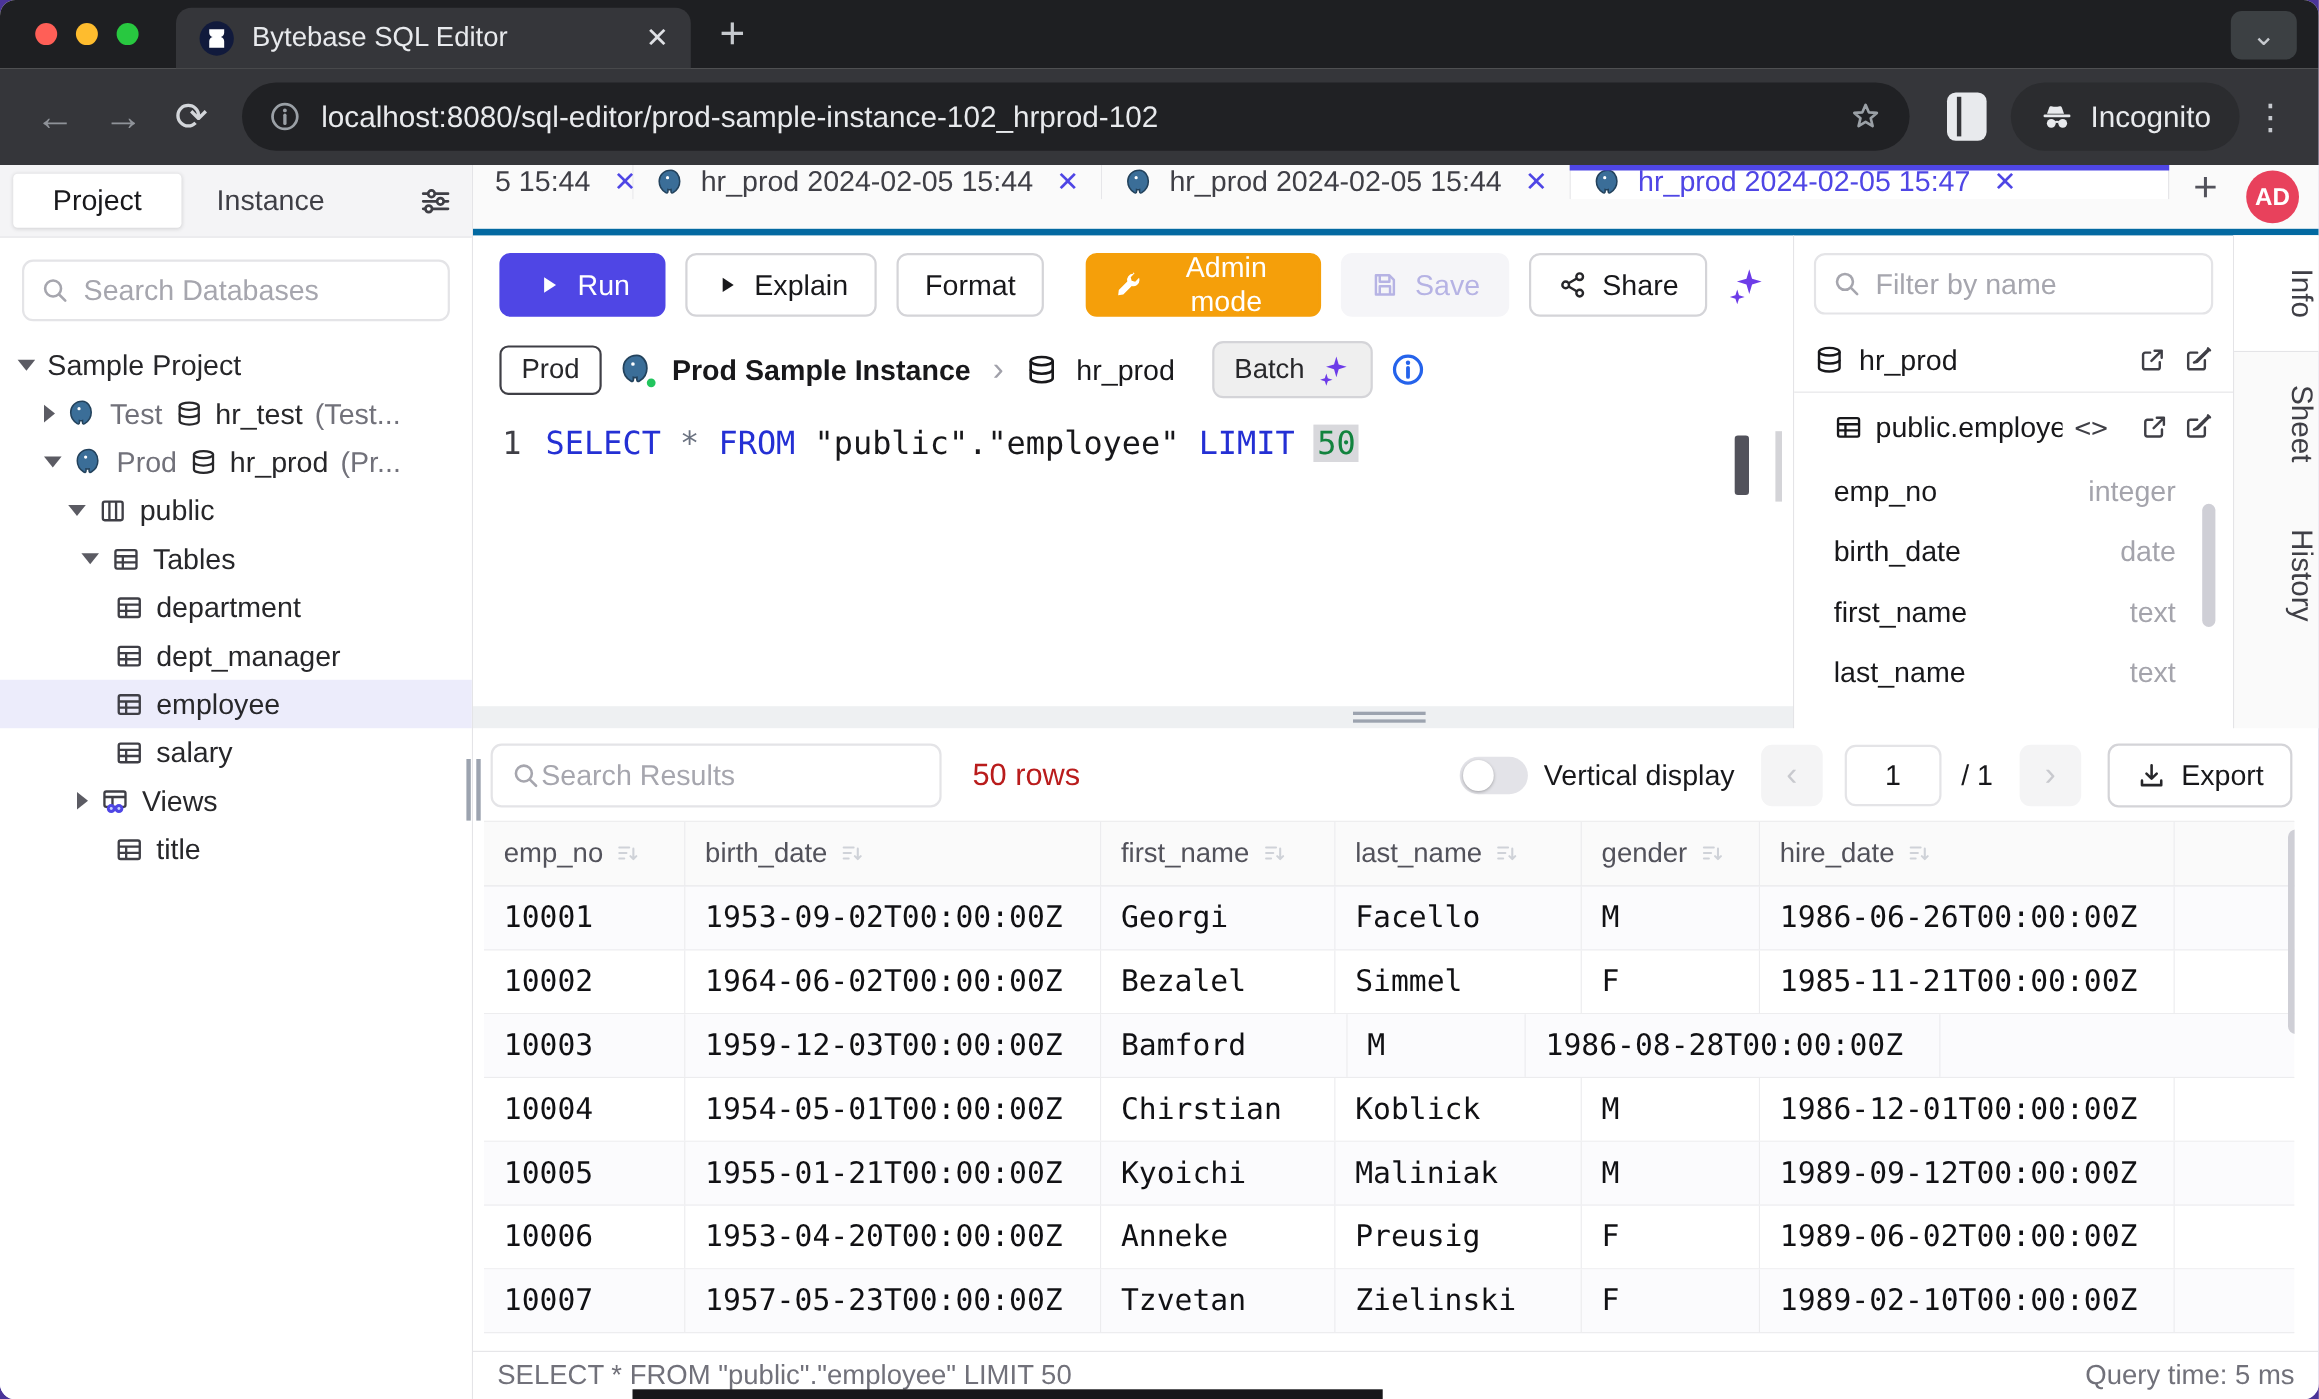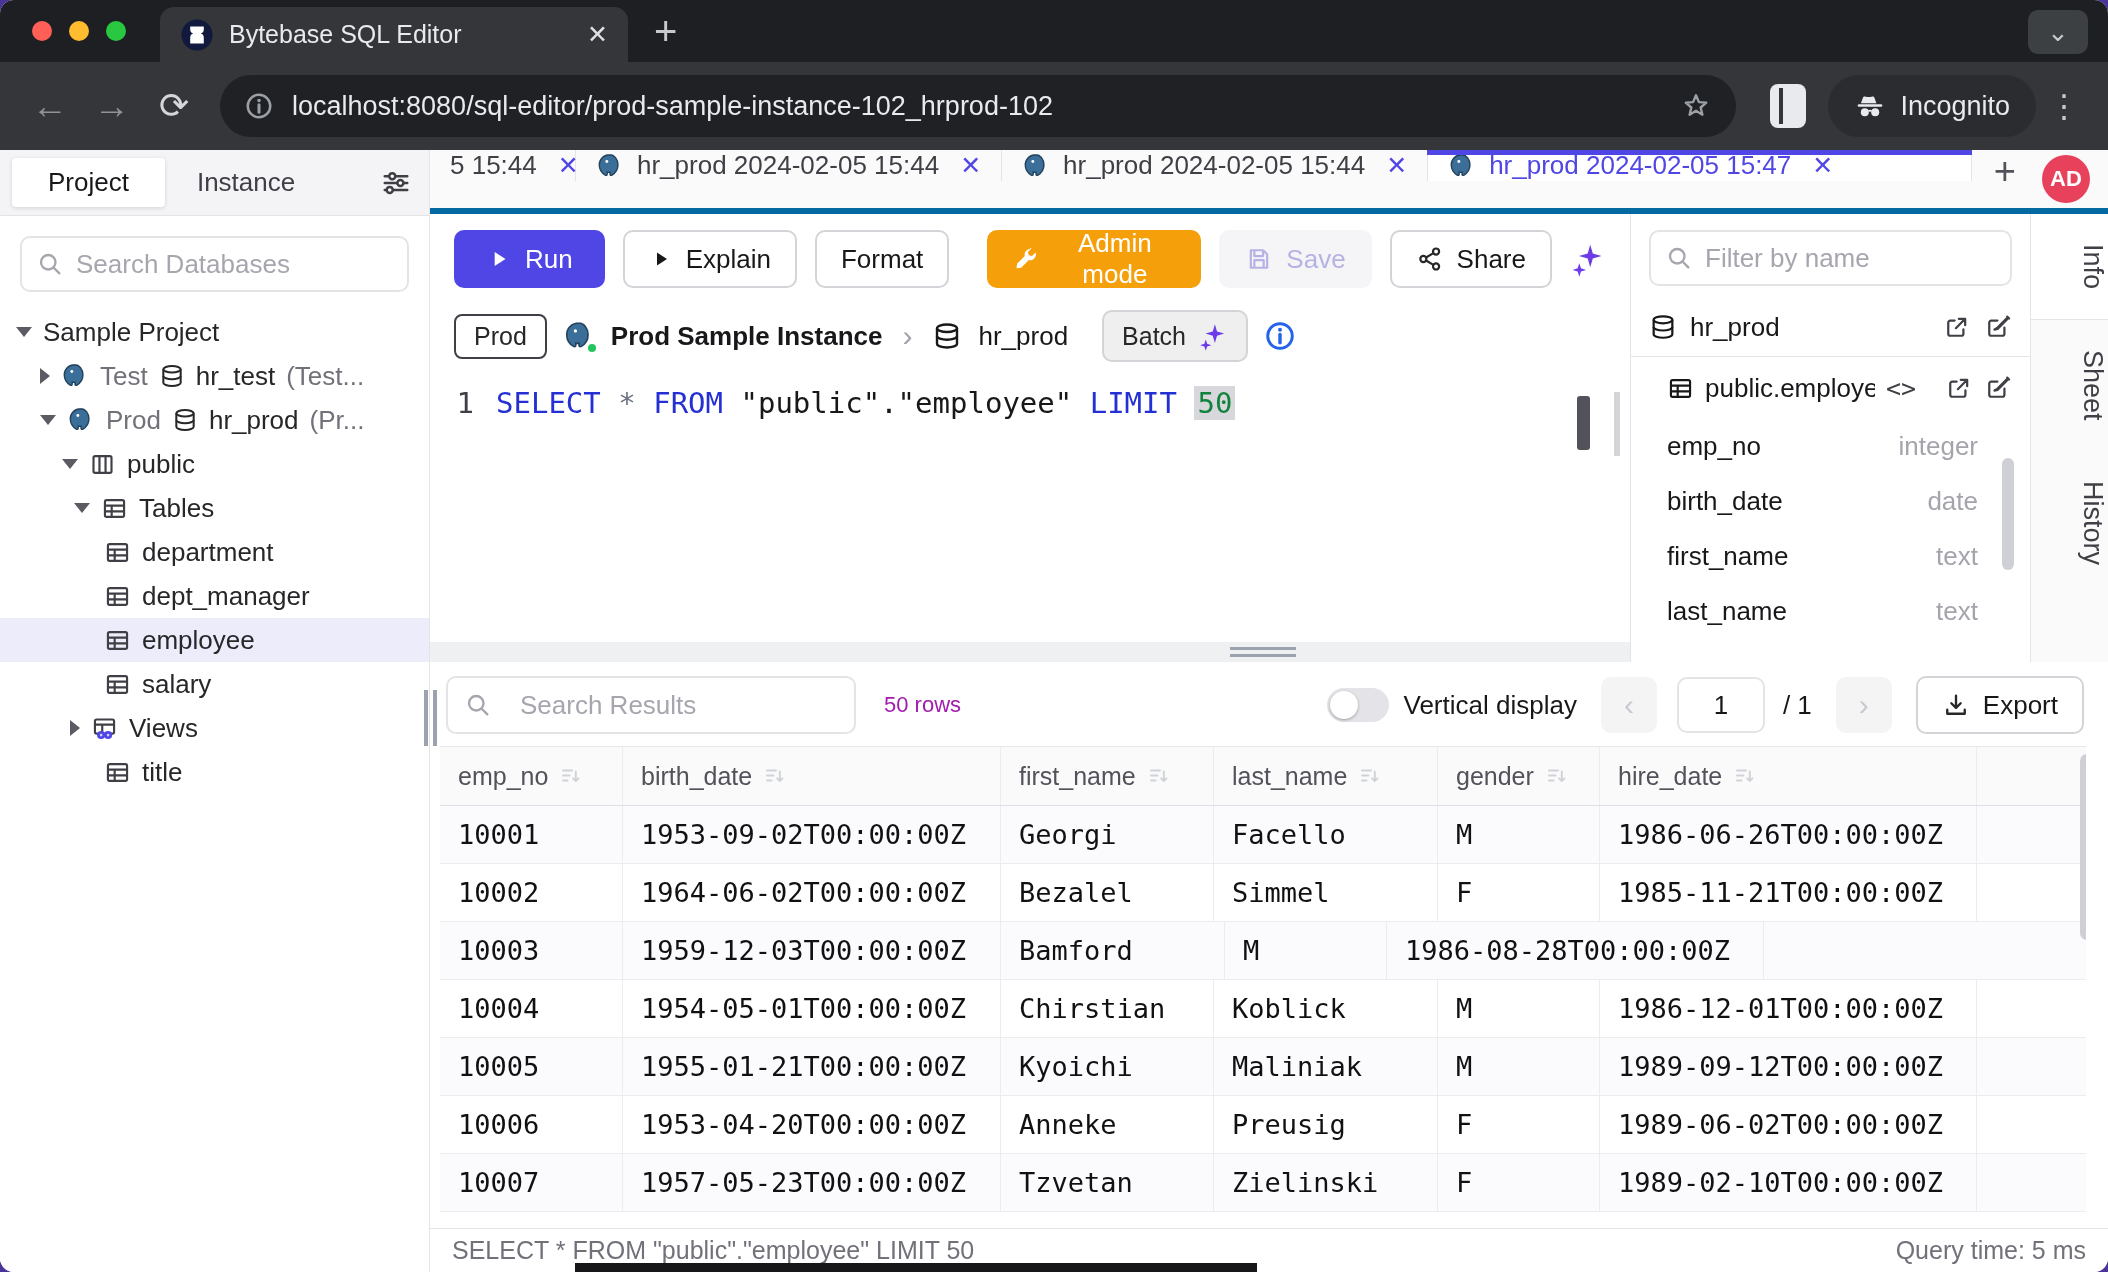--- a/index.html
+++ b/index.html
@@ -99,22 +99,22 @@
   .panel-scroll { position:absolute; right:16px; top:244px; width:12px; height:112px; background:#cfcfd6; border-radius:6px; }
 
   
   .rail { width:78px; flex:none; background:#fafafa; border-left:1px solid #e4e4e7; display:flex; flex-direction:column; align-items:stretch; }
   .railitem { writing-mode:vertical-rl; font-size:27px; color:#3f3f46; padding:30px 0; display:flex; justify-content:center; width:100%; }
   .railitem.active { background:#fff; border-bottom:1px solid #e4e4e7; }
 
   
   .results { flex:1; display:flex; flex-direction:column; min-height:0; }
   .rtoolbar { display:flex; align-items:center; padding:14px 24px 10px 16px; flex:none; }
-  .rsearch { width:410px; height:58px; border:2px solid #e4e4e7; border-radius:10px; display:flex; gap:28px; align-items:center; padding:0 16px; }
-  .rowcount { margin-left:28px; font-size:22px; color:#a21caf; }
+  .rsearch { width:410px; height:58px; border:2px solid #e4e4e7; border-radius:10px; display:flex; gap:0; align-items:center; padding:0 16px; }
+  .rowcount { margin-left:28px; font-size:28px; color:#b91c1c; }
   .toggle-wrap { margin-left:auto; display:flex; align-items:center; gap:15px; font-size:26px; color:#18181b; }
   .toggle { width:62px; height:34px; background:#e3e3e8; border-radius:17px; position:relative; }
   .toggle::after { content:""; position:absolute; left:3px; top:3px; width:28px; height:28px; background:#fff; border-radius:50%; box-shadow:0 1px 3px rgba(0,0,0,.3); }
   .pagebtn { width:56px; height:56px; background:#f4f4f5; border-radius:10px; color:#c8c9ce; font-size:30px; display:flex; align-items:center; justify-content:center; margin-left:24px; }
   .pageinput { width:88px; height:56px; border:2px solid #e4e4e7; border-radius:10px; text-align:center; font-size:26px; margin-left:20px; color:#18181b; outline:none; font-family:"Liberation Sans",sans-serif;}
   .pagetotal { margin-left:18px; font-size:26px; color:#18181b; }
   .exportbtn { margin-left:24px; height:58px; border:2px solid #d4d4d8; border-radius:10px; display:flex; align-items:center; gap:13px; padding:0 24px; font-size:26px; color:#18181b; background:#fff; }
 
   .rtable { flex:1; margin:2px 22px 0 10px; position:relative; overflow:hidden; }
   .thead { display:flex; height:60px; background:#fafafa; border-top:1px solid #e8e8ea; border-bottom:1px solid #e0e0e4; align-items:stretch; font-size:25px; color:#52525b; }

